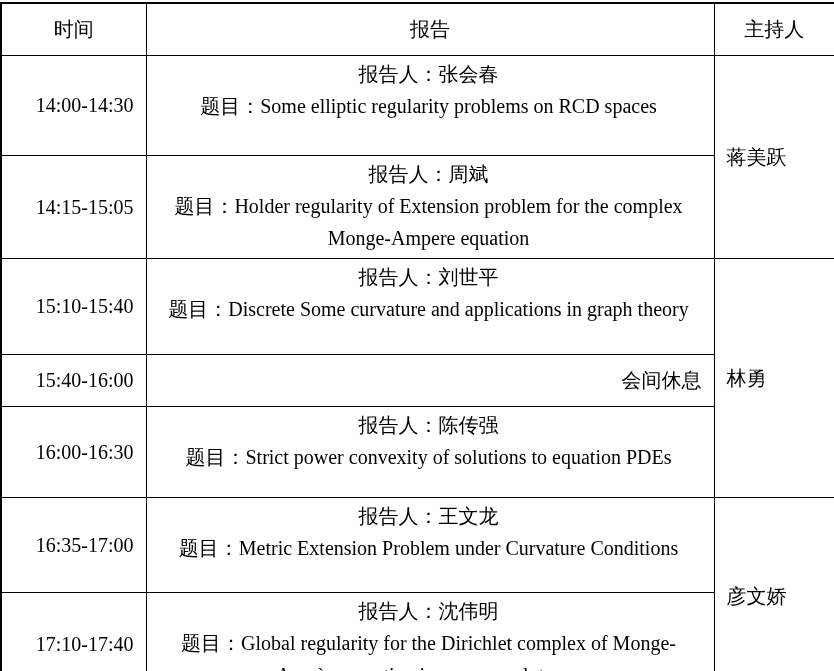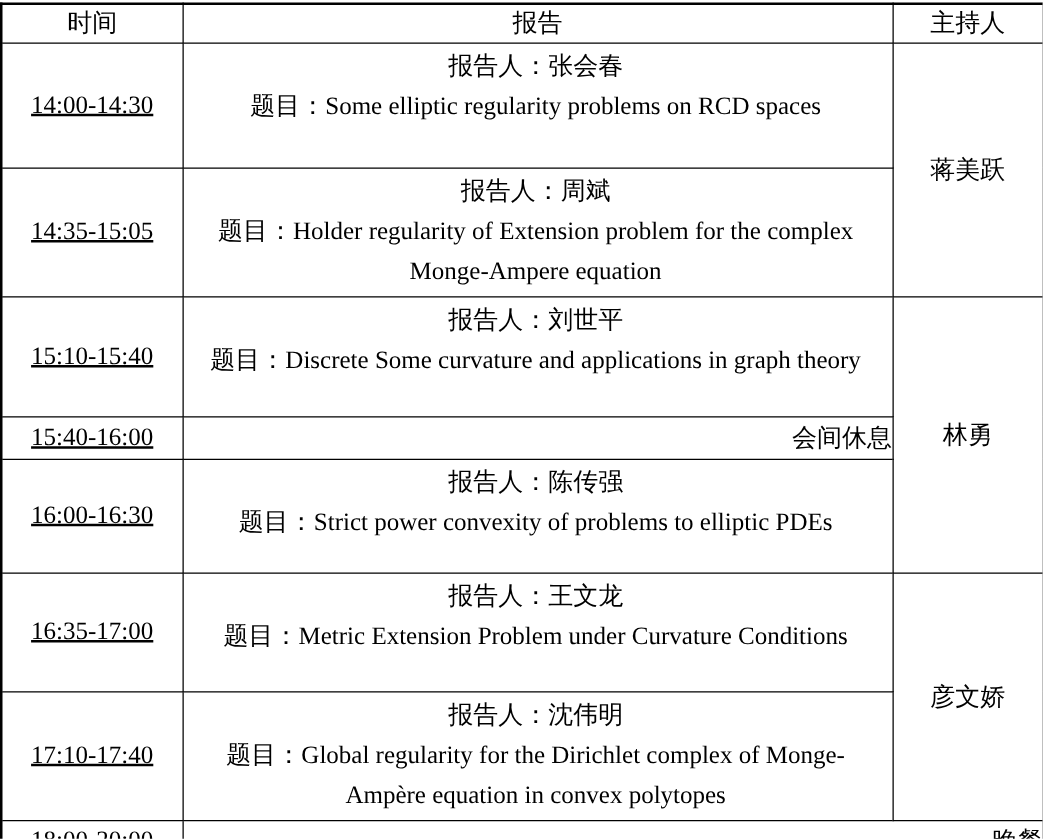--- a/index.html
+++ b/index.html
@@ -20,36 +20,36 @@
     width: 834px;
     margin-top: 2px;
     border: 2px solid #000000;
     font-size: 20px;
   }
   col.c-time { width: 145px; }
   col.c-talk { width: 568px; }
   col.c-host { width: 121px; }
   td {
     border: 1px solid #000000;
-    padding: 0;
+    padding: 12px;
     vertical-align: middle;
     overflow: hidden;
   }
   tr.hdr    { height: 31px; }
   tr.r1     { height: 100px; }
   tr.r2     { height: 89px; }
   tr.r3     { height: 96px; }
   tr.r4     { height: 34px; }
   tr.r5     { height: 91px; }
   tr.r6     { height: 95px; }
   tr.r7     { height: 94px; }
   tr.r8     { height: 33px; }
   td.center { text-align: center; }
-  td.time   { text-align: center; text-decoration: underline; }
-  td.host   { text-align: center; }
+  td.time   { text-align: right; }
+  td.host   { }
   td.talk {
     text-align: center;
     vertical-align: top;
     padding: 2px 12px 4px 9px;
     line-height: 32px;
   }
   td.simple {
     text-align: right;
     padding-left: 9px;
   }
@@ -74,21 +74,21 @@
   <tr class="r1">
     <td class="time">14:00-14:30</td>
     <td class="talk">
       <div><span>报告人：</span><span>张会春</span></div>
       <div><span>题目：</span><span>Some elliptic regularity problems on RCD spaces</span></div>
     </td>
     <td class="host" rowspan="2">蒋美跃</td>
   </tr>
 
   <tr class="r2">
-    <td class="time">14:35-15:05</td>
+    <td class="time">14:15-15:05</td>
     <td class="talk">
       <div><span>报告人：</span><span>周斌</span></div>
       <div><span>题目：</span><span>Holder regularity of Extension problem for the complex Monge-Ampere equation</span></div>
     </td>
   </tr>
 
   <tr class="r3">
     <td class="time">15:10-15:40</td>
     <td class="talk">
       <div><span>报告人：</span><span>刘世平</span></div>
@@ -99,21 +99,21 @@
 
   <tr class="r4">
     <td class="time">15:40-16:00</td>
     <td class="simple">会间休息</td>
   </tr>
 
   <tr class="r5">
     <td class="time">16:00-16:30</td>
     <td class="talk">
       <div><span>报告人：</span><span>陈传强</span></div>
-      <div><span>题目：</span><span>Strict power convexity of problems to elliptic PDEs</span></div>
+      <div><span>题目：</span><span>Strict power convexity of solutions to equation PDEs</span></div>
     </td>
   </tr>
 
   <tr class="r6">
     <td class="time">16:35-17:00</td>
     <td class="talk">
       <div><span>报告人：</span><span>王文龙</span></div>
       <div><span>题目：</span><span>Metric Extension Problem under Curvature Conditions</span></div>
     </td>
     <td class="host" rowspan="2">彦文娇</td>

